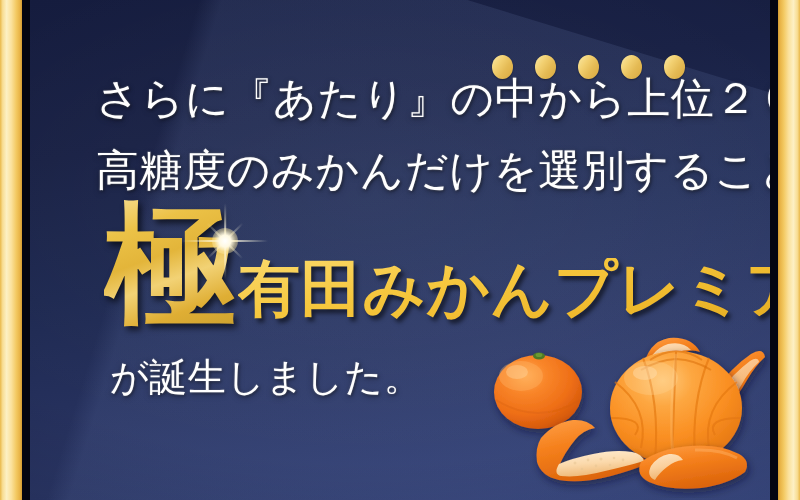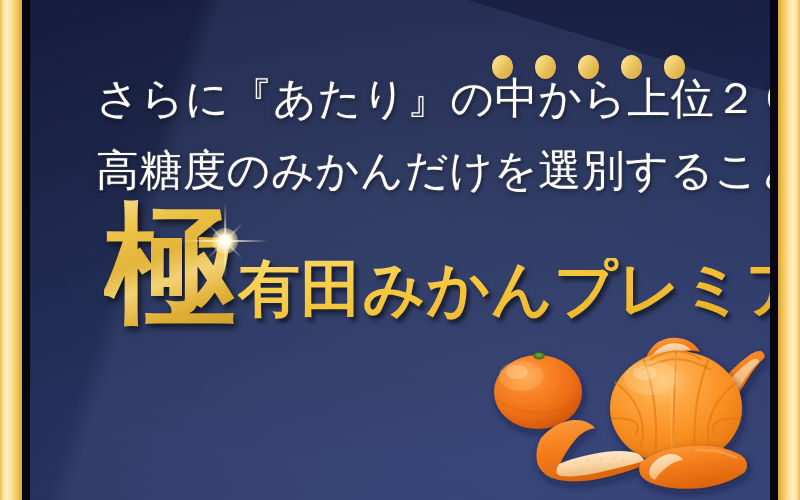--- a/index.html
+++ b/index.html
@@ -284,20 +284,21 @@
     <div id="sparkle">
       <div class="ray d1"></div>
       <div class="ray d2"></div>
       <div class="ray v"></div>
       <div class="ray h"></div>
       <div class="core"></div>
     </div>
 
     <div id="product-name">有田みかんプレミアム</div>
 
+    <div class="wline" id="line4">が誕生しました。</div>
 
     <div id="mikan-group">
       <svg width="340" height="168" viewBox="0 0 340 168" xmlns="http://www.w3.org/2000/svg">
         <defs>
           <radialGradient id="gWhole" cx="36%" cy="28%" r="78%">
             <stop offset="0%" stop-color="#ffab52"></stop>
             <stop offset="30%" stop-color="#f9862a"></stop>
             <stop offset="68%" stop-color="#ee6e16"></stop>
             <stop offset="100%" stop-color="#cf5409"></stop>
           </radialGradient>

